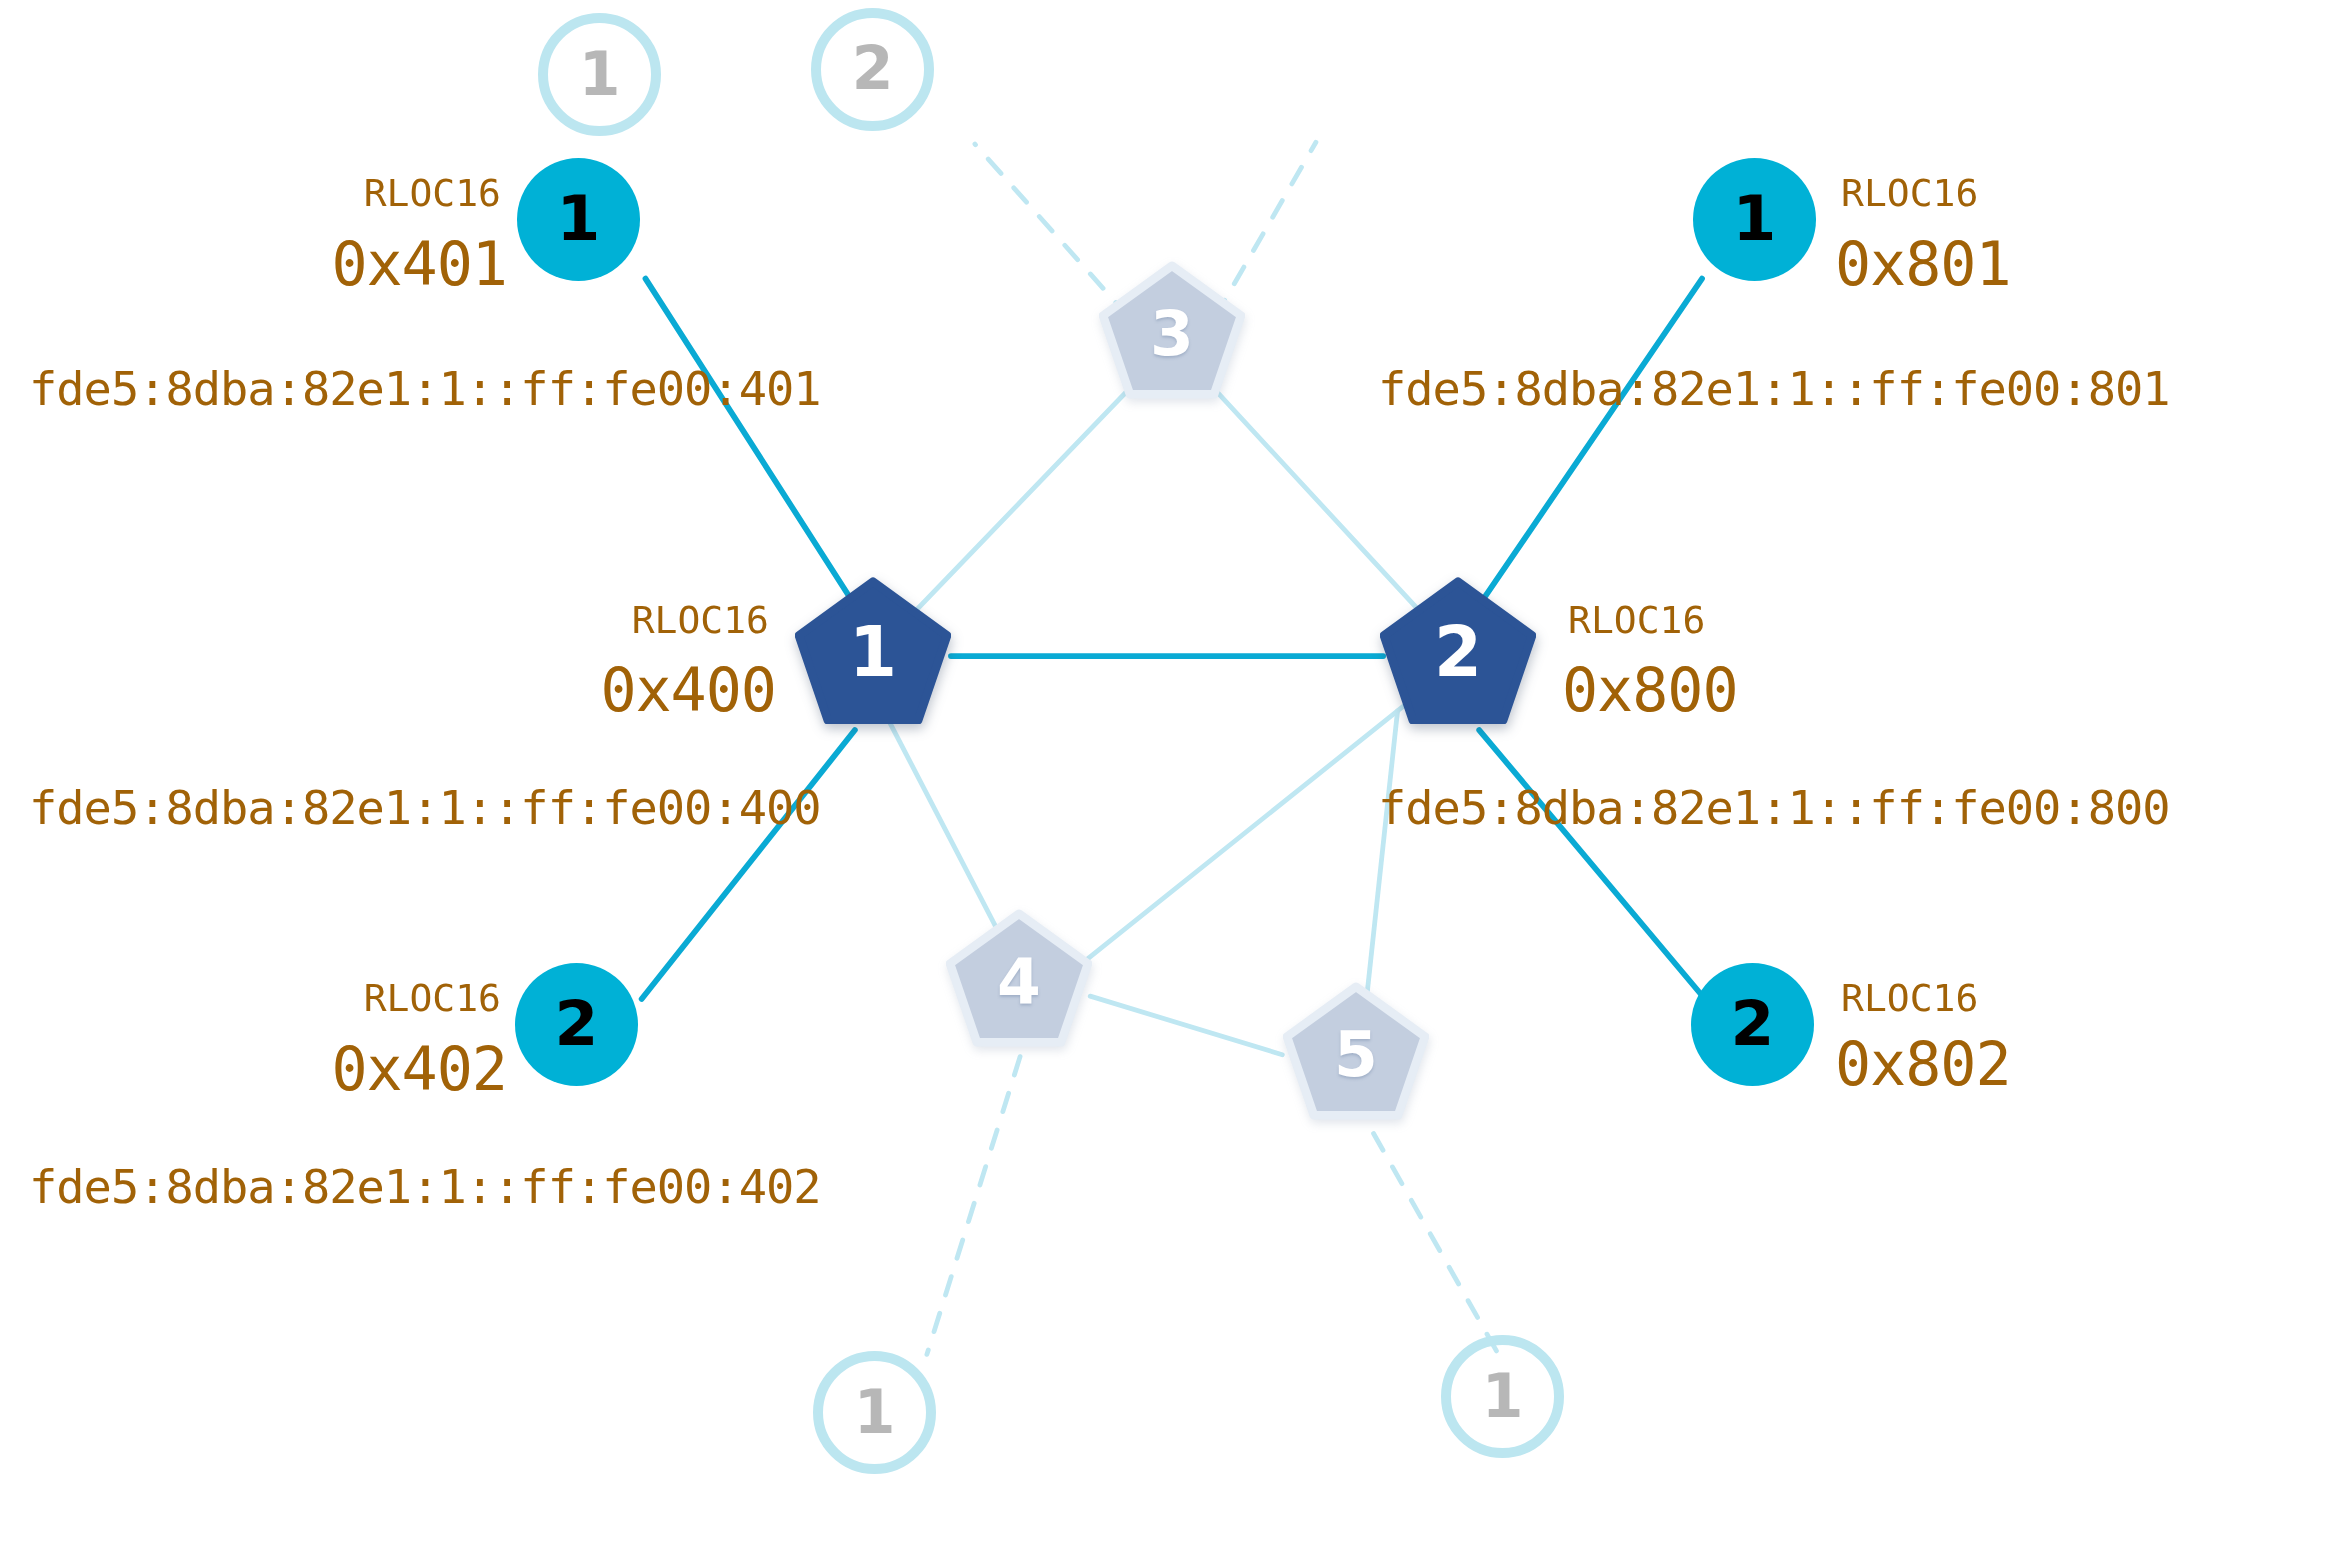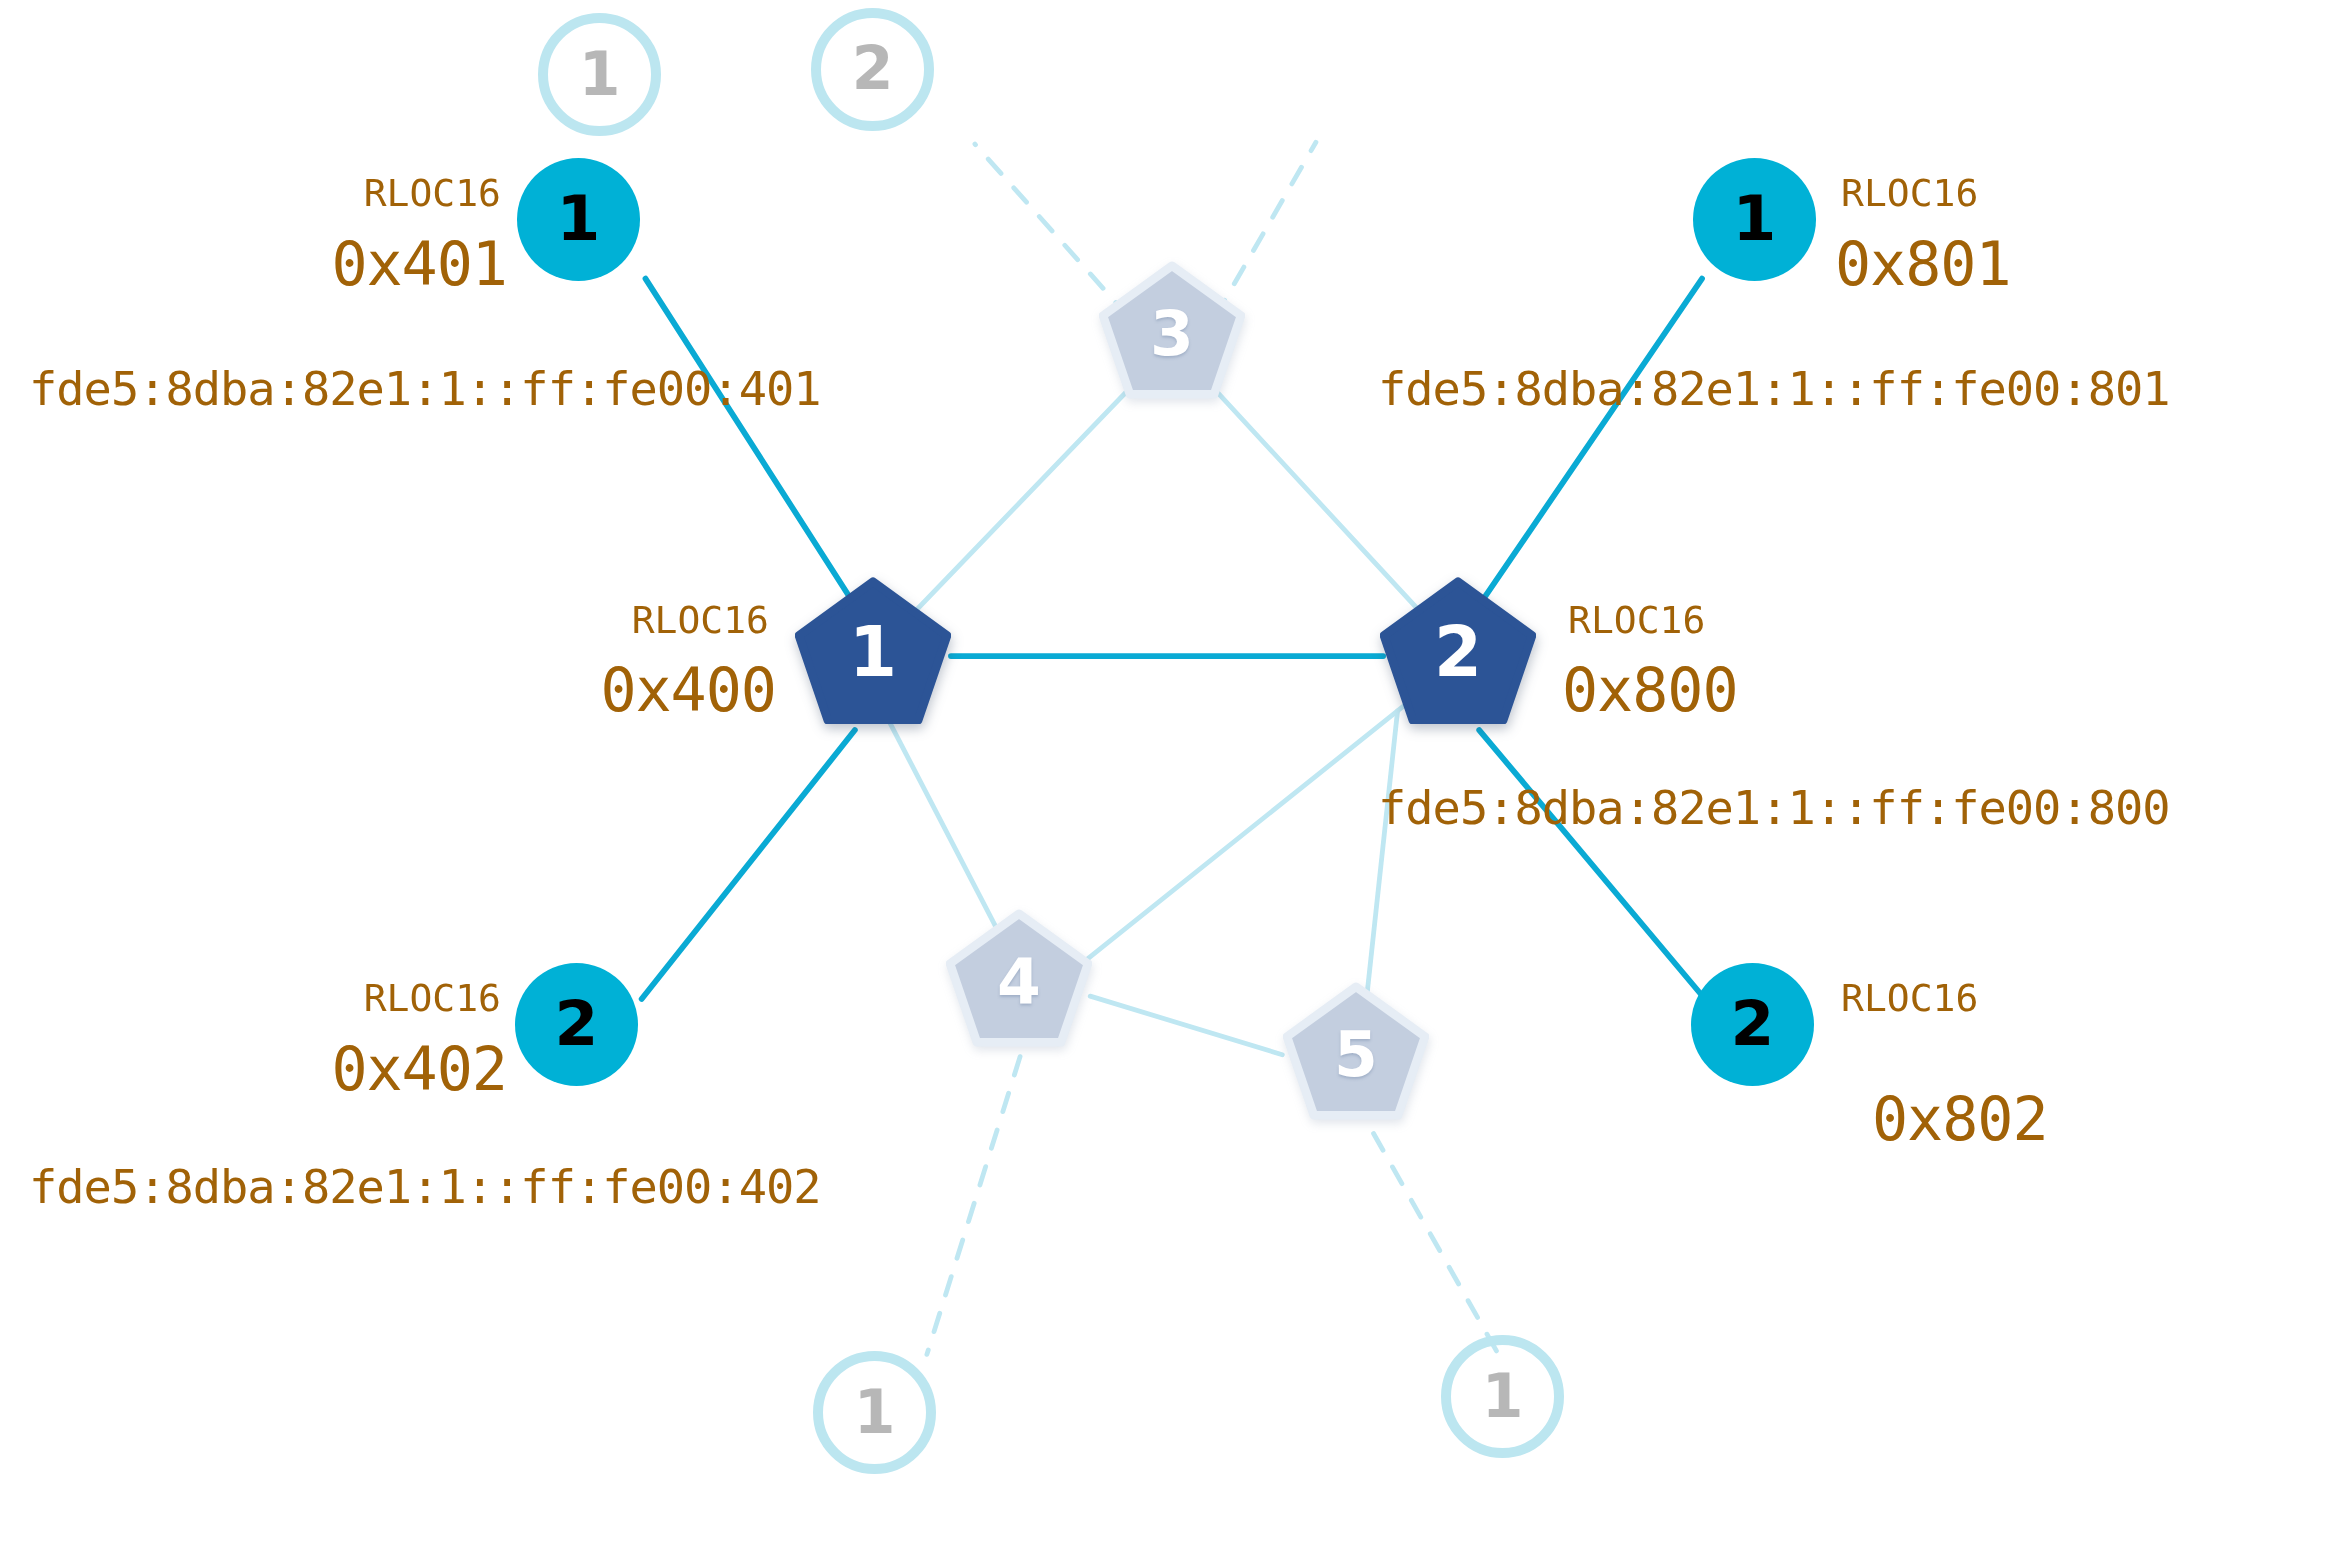--- a/index.html
+++ b/index.html
@@ -238,27 +238,28 @@
     <div class="lbl lbl-rloc-key ta-right" style="left:501px; top:171px;">RLOC16</div>
     <div class="lbl lbl-rloc-val ta-right" style="left:507px; top:229px;">0x401</div>
     <div class="lbl lbl-addr ta-left" style="left:29px; top:361px;">fde5:8dba:82e1:1::ff:fe00:401</div>
 
     <div class="lbl lbl-rloc-key ta-left" style="left:1841px; top:171px;">RLOC16</div>
     <div class="lbl lbl-rloc-val ta-left" style="left:1835px; top:229px;">0x801</div>
     <div class="lbl lbl-addr ta-left" style="left:1378px; top:361px;">fde5:8dba:82e1:1::ff:fe00:801</div>
 
     <div class="lbl lbl-rloc-key ta-right" style="left:769px; top:598px;">RLOC16</div>
     <div class="lbl lbl-rloc-val ta-right" style="left:776px; top:655px;">0x400</div>
+    <div class="lbl lbl-addr ta-left" style="left:29px; top:780px;">fde5:8dba:82e1:1::ff:fe00:400</div>
 
     <div class="lbl lbl-rloc-key ta-left" style="left:1568px; top:598px;">RLOC16</div>
     <div class="lbl lbl-rloc-val ta-left" style="left:1562px; top:655px;">0x800</div>
     <div class="lbl lbl-addr ta-left" style="left:1378px; top:780px;">fde5:8dba:82e1:1::ff:fe00:800</div>
 
     <div class="lbl lbl-rloc-key ta-right" style="left:501px; top:976px;">RLOC16</div>
     <div class="lbl lbl-rloc-val ta-right" style="left:507px; top:1034px;text-align:right;">0x402</div>
     <div class="lbl lbl-addr ta-left" style="left:29px; top:1159px;">fde5:8dba:82e1:1::ff:fe00:402</div>
 
     <div class="lbl lbl-rloc-key ta-left" style="left:1841px; top:976px;">RLOC16</div>
-    <div class="lbl lbl-rloc-val ta-left" style="left:1835px; top:1084px;margin-left:37px;">0x802</div>
+    <div class="lbl lbl-rloc-val ta-left" style="left:1835px; top:1029px;">0x802</div>
   </div>
 
 </div>
 
 
 </body></html>

